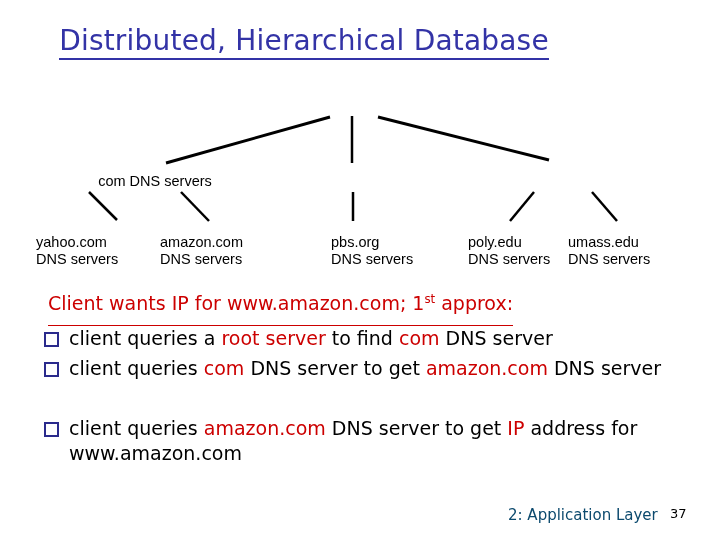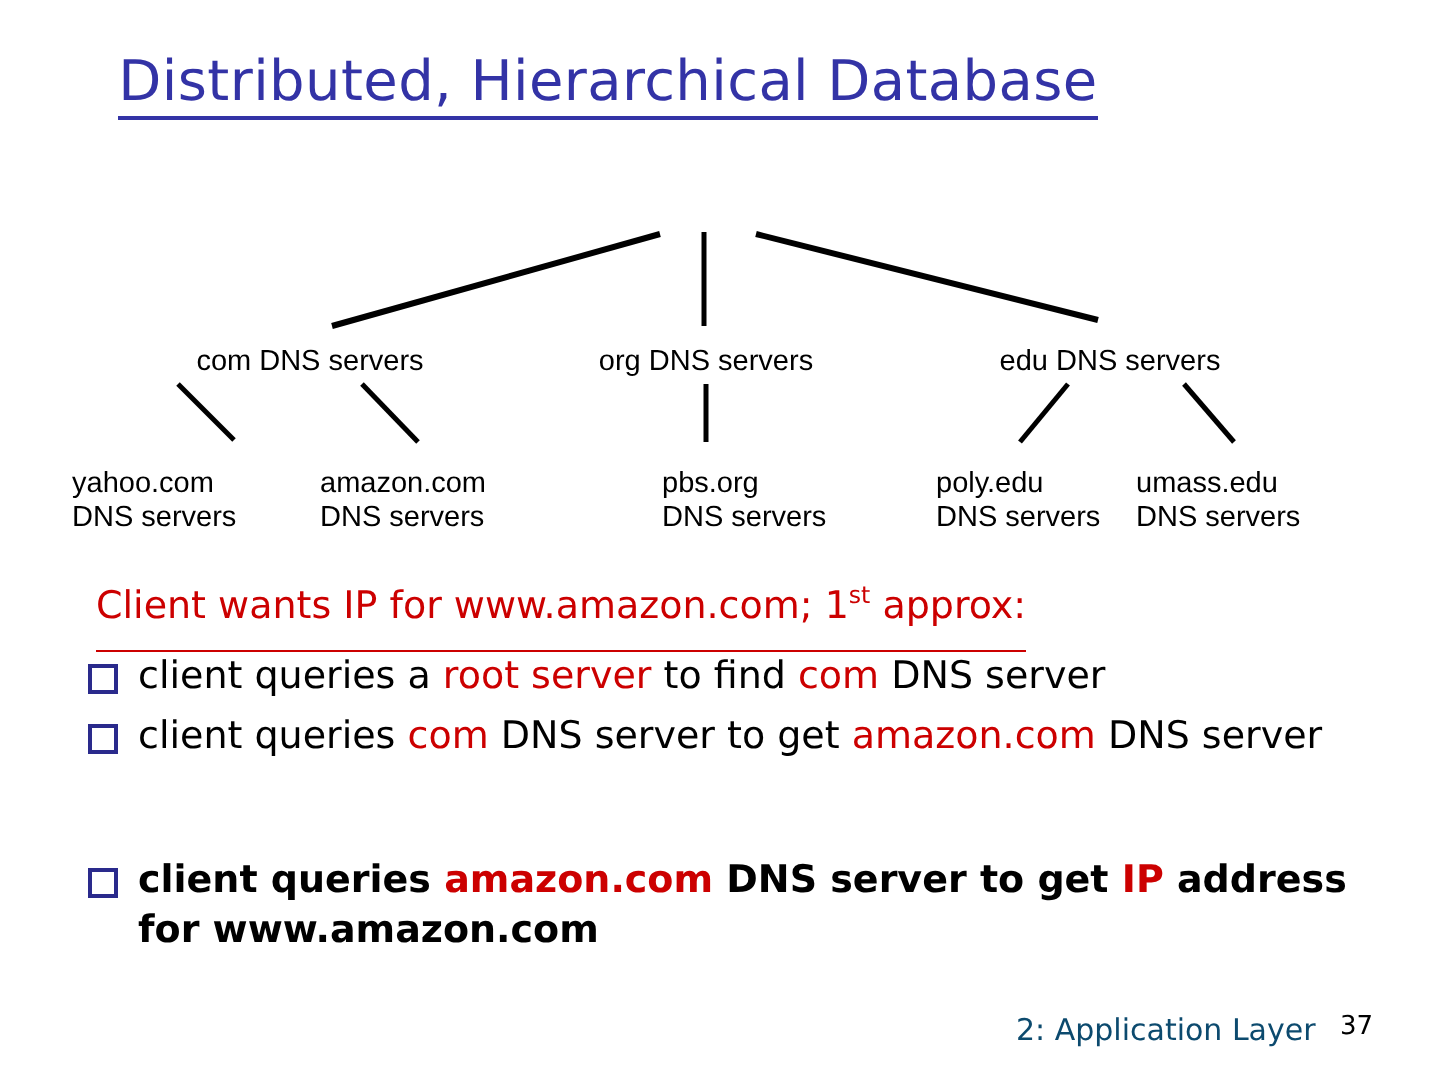--- a/index.html
+++ b/index.html
@@ -154,27 +154,21 @@
     <line x1="534" y1="112" x2="510" y2="141" stroke="#000" stroke-width="2.5"></line>
 
     <line x1="592" y1="112" x2="617" y2="141" stroke="#000" stroke-width="2.5"></line>
   </svg>
 
 
   <div class="node ctr" style="left:155px; top:93px;">
     <span>com DNS servers</span>
   </div>
 
-  <div class="node ctr" style="left:353px; top:93px;">
-    <span>org DNS servers</span>
-  </div>
-
-  <div class="node ctr" style="left:555px; top:93px;">
-    <span>edu DNS servers</span>
-  </div>
+
 
   <div class="node lf" style="left:36px; top:154px;">
     <div>yahoo.com</div>
     <div>DNS servers</div>
   </div>
 
   <div class="node lf" style="left:160px; top:154px;">
     <div>amazon.com</div>
     <div>DNS servers</div>
   </div>
@@ -207,21 +201,21 @@
   <div class="bullet-row" style="top:34px;">
     <span class="bullet-mark"></span>
     <span class="bullet-text"><span>client queries a </span><span class="r">root server</span><span> to find </span><span class="r">com</span><span> DNS server</span></span>
   </div>
 
   <div class="bullet-row" style="top:64px;">
     <span class="bullet-mark"></span>
     <span class="bullet-text"><span>client queries </span><span class="r">com</span><span> DNS server to get </span><span class="r">amazon.com</span><span> DNS server</span></span>
   </div>
 
-  <div class="bullet-row" style="top:136px;font-weight:bold;">
+  <div class="bullet-row" style="top:124px;">
     <span class="bullet-mark"></span>
     <span class="bullet-text"><span>client queries </span><span class="r">amazon.com</span><span> DNS server to get  </span><span class="r">IP</span><span> address for www.amazon.com</span></span>
   </div>
 
 </div>
 
 <div id="footer-title">2: Application Layer</div>
 <div id="footer-number">37</div>
 
 </body></html>

